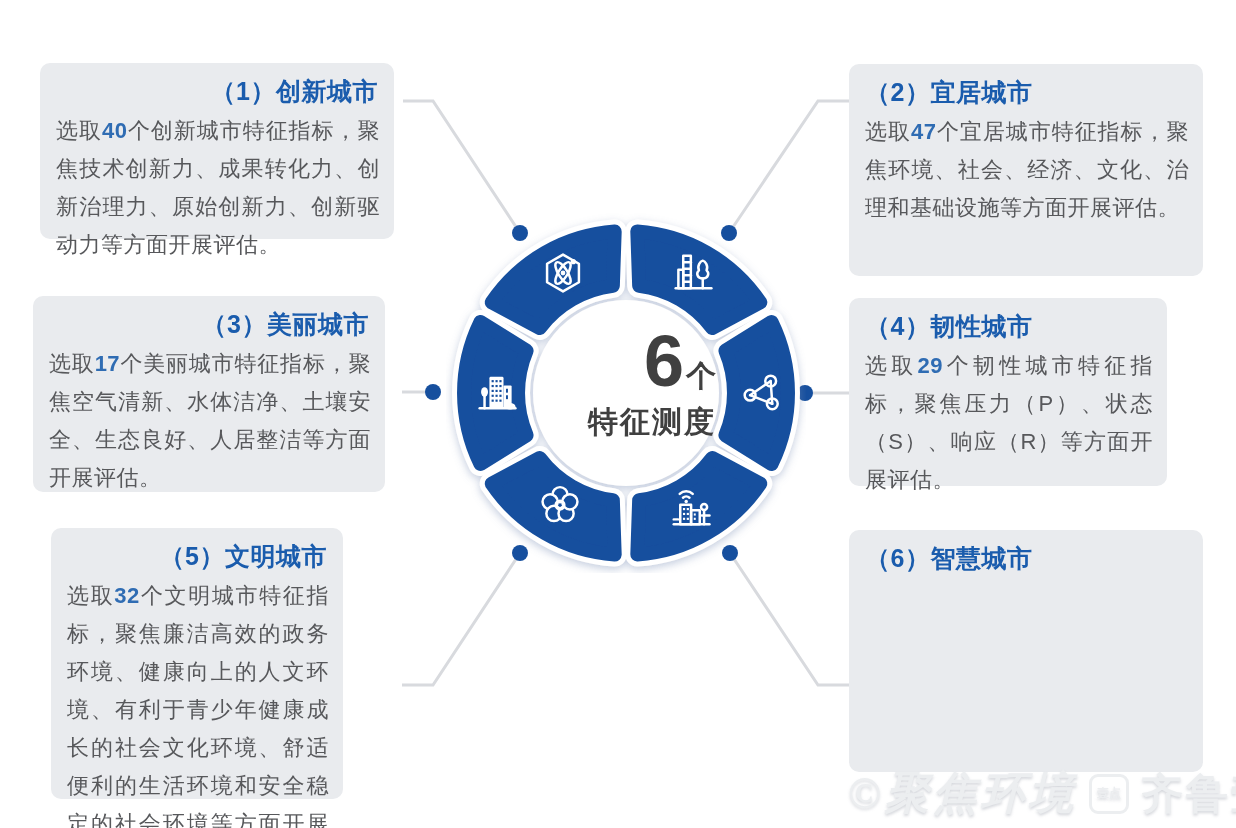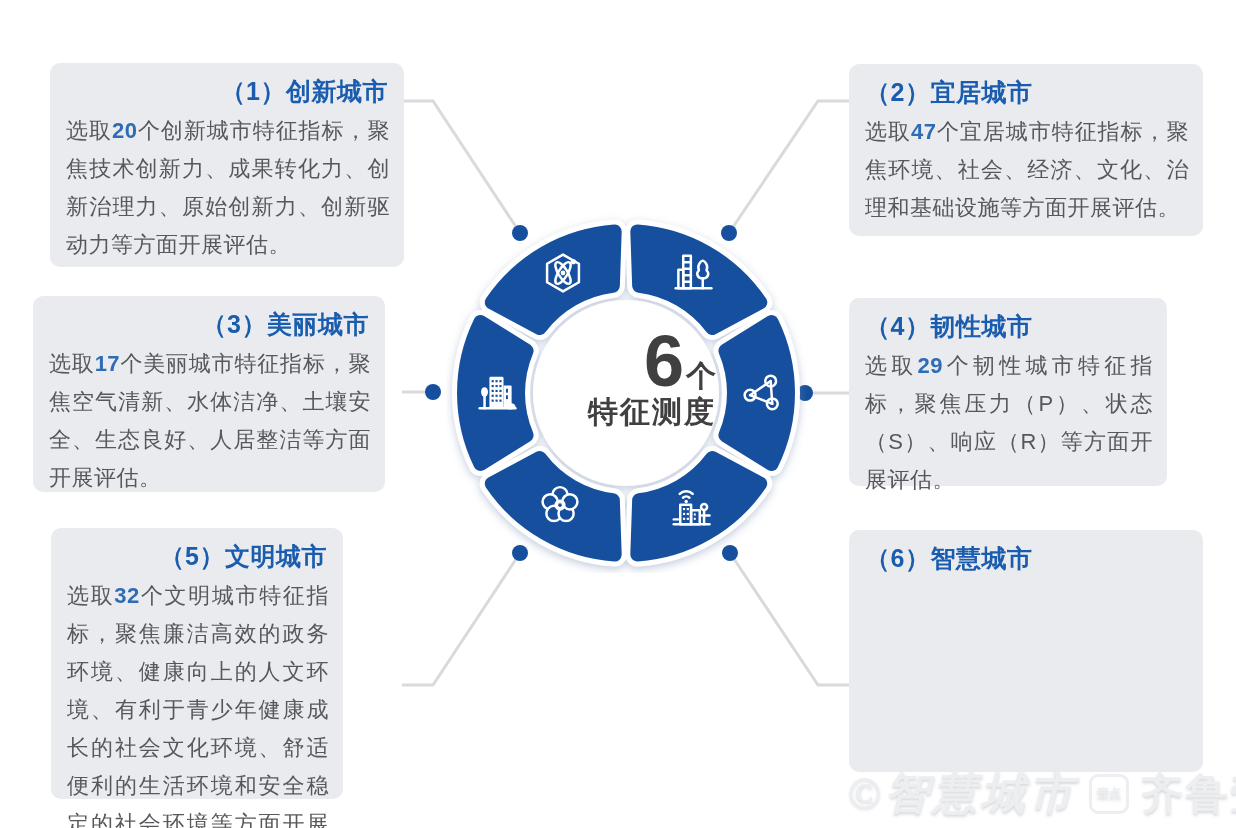--- a/index.html
+++ b/index.html
@@ -13,41 +13,41 @@
     font-size:25px;font-weight:bold;color:#1a5cad;
     margin:12px 16px 4px 16px;letter-spacing:.5px;white-space:nowrap;
   }
   .card.side-left .title{text-align:right;}
   .card.side-right .title{text-align:left;}
   .card .body{
     font-size:22px;line-height:38px;color:#57585b;letter-spacing:.5px;
     margin:2px 14px 0 16px;text-align:justify;
   }
   .card .count{color:#2f6cb3;font-weight:bold;}
-  #card1{left:50px;top:63px;width:354px;height:204px;}
-  #card2{left:849px;top:64px;width:354px;height:172px;}
+  #card1{left:40px;top:63px;width:354px;height:176px;}
+  #card2{left:849px;top:64px;width:354px;height:212px;}
   #card3{left:33px;top:296px;width:352px;height:196px;}
   #card4{left:849px;top:298px;width:318px;height:188px;}
   #card5{left:51px;top:528px;width:292px;height:271px;}
   #card6{left:849px;top:530px;width:354px;height:242px;}
   
   #connectors{position:absolute;left:0;top:0;}
   
   .flower{position:absolute;left:446px;top:213px;width:360px;height:360px;}
   .flower svg{position:absolute;left:0;top:0;}
   .petal-outline{fill:#ffffff;stroke:#ffffff;stroke-width:24;stroke-linejoin:round;}
   .petal-body{fill:#164f9e;stroke:#164f9e;stroke-width:14;stroke-linejoin:round;}
   .hub{fill:#ffffff;}
   .center-text{
     position:absolute;left:90px;top:112px;width:180px;text-align:right;
     color:#404040;font-weight:bold;line-height:1;
   }
   .center-text .big{font-size:72px;letter-spacing:2px;}
   .center-text .unit{font-size:30px;}
-  .center-text .label{font-size:30px;letter-spacing:2px;}
+  .center-text .label{font-size:30px;margin-top:10px;letter-spacing:2px;}
   .petal-icon{position:absolute;width:52px;height:52px;transform:translate(-50%,-50%);}
   .petal-icon svg{position:static;width:100%;height:100%;}
   .icon-stroke{fill:none;stroke:#ffffff;stroke-width:2.3;stroke-linecap:round;stroke-linejoin:round;}
   .icon-fill{fill:#ffffff;stroke:none;}
   .icon-hole{fill:#164f9e;stroke:none;}
   
   .watermark{
     position:absolute;left:848px;top:764px;display:flex;align-items:center;gap:12px;
     color:#eceef0;text-shadow:0 2px 3px rgba(150,156,168,.40);white-space:nowrap;
   }
@@ -78,21 +78,21 @@
       <circle cx="729" cy="233" r="8"></circle>
       <circle cx="433" cy="392" r="8"></circle>
       <circle cx="805" cy="393" r="8"></circle>
       <circle cx="520" cy="553" r="8"></circle>
       <circle cx="730" cy="553" r="8"></circle>
     </g>
   </svg>
 
   <div class="card side-left" id="card1">
     <div class="title">（1）创新城市</div>
-    <div class="body"><span>选取</span><span class="count">20</span><span>个创新城市特征指标，聚焦技术创新力、成果转化力、创新治理力、原始创新力、创新驱动力等方面开展评估。</span></div>
+    <div class="body"><span>选取</span><span class="count">40</span><span>个创新城市特征指标，聚焦技术创新力、成果转化力、创新治理力、原始创新力、创新驱动力等方面开展评估。</span></div>
   </div>
 
   <div class="card side-right" id="card2">
     <div class="title">（2）宜居城市</div>
     <div class="body"><span>选取</span><span class="count">47</span><span>个宜居城市特征指标，聚焦环境、社会、经济、文化、治理和基础设施等方面开展评估。</span></div>
   </div>
 
   <div class="card side-left" id="card3">
     <div class="title">（3）美丽城市</div>
     <div class="body"><span>选取</span><span class="count">17</span><span>个美丽城市特征指标，聚焦空气清新、水体洁净、土壤安全、生态良好、人居整洁等方面开展评估。</span></div>
@@ -253,18 +253,18 @@
 
     <div class="center-text">
       <div>
         <span class="big">6</span><span class="unit">个</span>
       </div>
       <div class="label">特征测度</div>
     </div>
   </div>
 
   <div class="watermark">
-    <span class="wm-script"><span>©</span><span>智慧城市</span></span>
+    <span class="wm-script"><span>©</span><span>聚焦环境</span></span>
     <span class="wm-badge">壹点</span>
     <span class="wm-brand">齐鲁壹点</span>
   </div>
 
 </div>
 
 </body></html>

